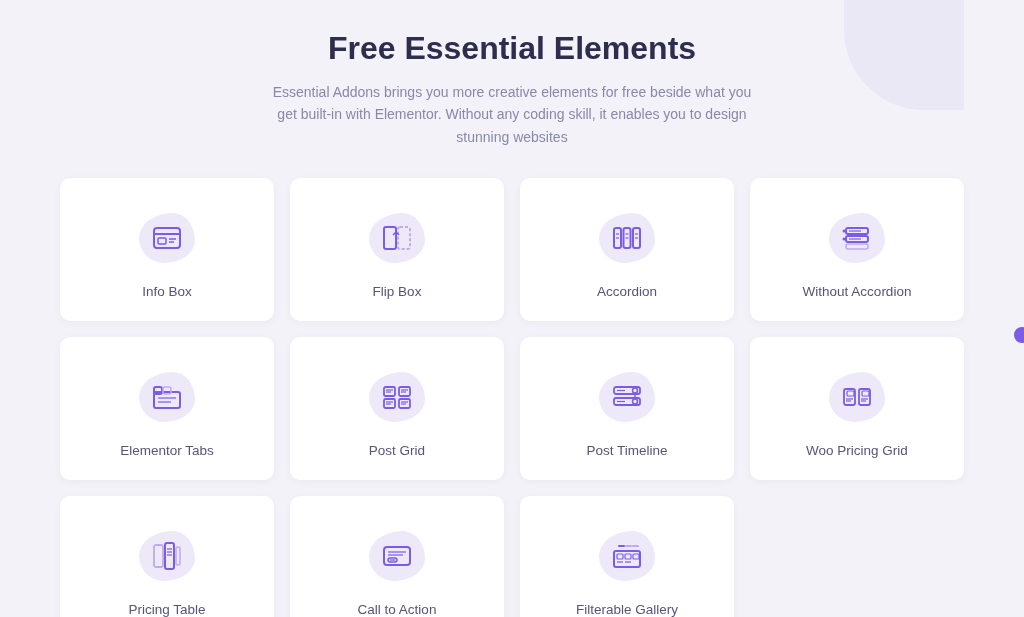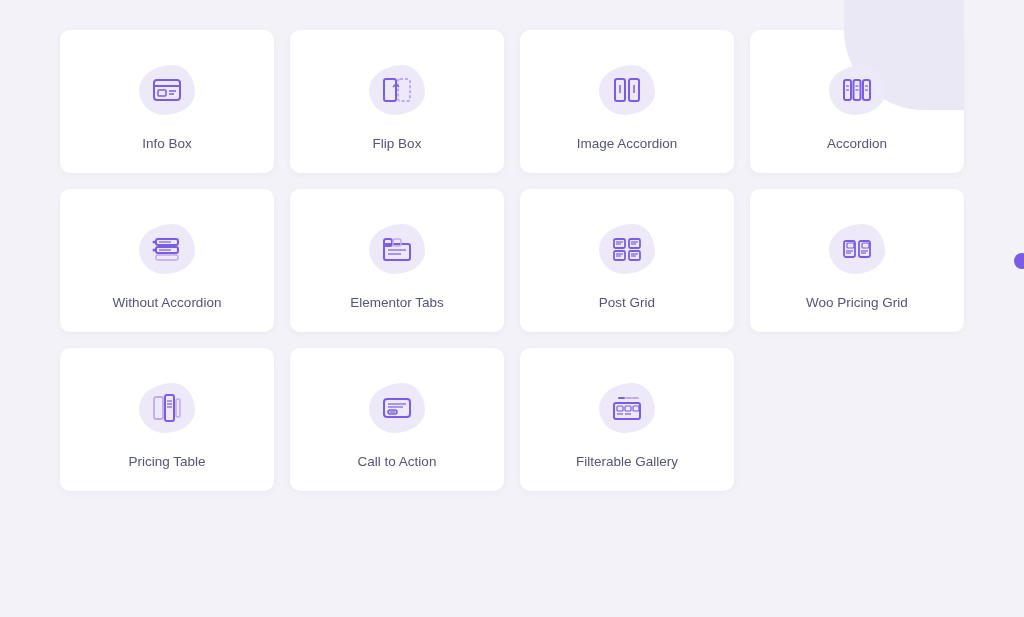--- a/index.html
+++ b/index.html
@@ -113,20 +113,24 @@
     }
   </style>
 </head>
 <body>
 
 <div class="page-wrapper">
 
   <div class="deco-shape"></div>
   <div class="deco-circle"></div>
 
+  <div class="header">
+    <h1>Free Essential Elements</h1>
+    <p>Essential Addons brings you more creative elements for free beside what you get built-in with Elementor. Without any coding skill, it enables you to design stunning websites</p>
+  </div>
 
   <div class="grid">
 
     <div class="card">
       <div class="icon-wrapper">
         <div class="icon-blob"></div>
         <svg class="icon-svg" width="36" height="36" viewBox="0 0 36 36" fill="none">
           <rect x="5" y="8" width="26" height="20" rx="3" stroke="#7b5ce5" stroke-width="2" fill="none"></rect>
           <line x1="5" y1="14" x2="31" y2="14" stroke="#7b5ce5" stroke-width="2"></line>
           <rect x="9" y="18" width="8" height="6" rx="1" stroke="#7b5ce5" stroke-width="1.5" fill="none"></rect>
@@ -143,32 +147,20 @@
         <svg class="icon-svg" width="36" height="36" viewBox="0 0 36 36" fill="none">
           <rect x="5" y="7" width="12" height="22" rx="2" stroke="#7b5ce5" stroke-width="2" fill="none"></rect>
           <rect x="19" y="7" width="12" height="22" rx="2" stroke="#c0aaee" stroke-width="2" fill="none" stroke-dasharray="3 2"></rect>
           <line x1="17" y1="12" x2="17" y2="24" stroke="#7b5ce5" stroke-width="1.5"></line>
           <polyline points="14,15 17,12 20,15" stroke="#7b5ce5" stroke-width="1.5" fill="none"></polyline>
         </svg>
       </div>
       <span class="card-label">Flip Box</span>
     </div>
 
-    <div class="card">
-      <div class="icon-wrapper">
-        <div class="icon-blob"></div>
-        <svg class="icon-svg" width="36" height="36" viewBox="0 0 36 36" fill="none">
-          <rect x="6" y="7" width="10" height="22" rx="2" stroke="#7b5ce5" stroke-width="2" fill="none"></rect>
-          <rect x="20" y="7" width="10" height="22" rx="2" stroke="#7b5ce5" stroke-width="2" fill="none"></rect>
-          <line x1="11" y1="13" x2="11" y2="21" stroke="#7b5ce5" stroke-width="1.5"></line>
-          <line x1="25" y1="13" x2="25" y2="21" stroke="#7b5ce5" stroke-width="1.5"></line>
-        </svg>
-      </div>
-      <span class="card-label">Image Accordion</span>
-    </div>
 
     <div class="card">
       <div class="icon-wrapper">
         <div class="icon-blob"></div>
         <svg class="icon-svg" width="36" height="36" viewBox="0 0 36 36" fill="none">
           <rect x="5" y="8" width="7" height="20" rx="2" stroke="#7b5ce5" stroke-width="2" fill="none"></rect>
           <rect x="14.5" y="8" width="7" height="20" rx="2" stroke="#7b5ce5" stroke-width="2" fill="none"></rect>
           <rect x="24" y="8" width="7" height="20" rx="2" stroke="#7b5ce5" stroke-width="2" fill="none"></rect>
           <line x1="7" y1="14" x2="10" y2="14" stroke="#7b5ce5" stroke-width="1.2"></line>
           <line x1="7" y1="18" x2="10" y2="18" stroke="#7b5ce5" stroke-width="1.2"></line>
@@ -225,20 +217,35 @@
           <line x1="22" y1="13" x2="27" y2="13" stroke="#7b5ce5" stroke-width="1.2"></line>
           <line x1="7" y1="23" x2="14" y2="23" stroke="#7b5ce5" stroke-width="1.2"></line>
           <line x1="7" y1="25" x2="12" y2="25" stroke="#7b5ce5" stroke-width="1.2"></line>
           <line x1="22" y1="23" x2="29" y2="23" stroke="#7b5ce5" stroke-width="1.2"></line>
           <line x1="22" y1="25" x2="27" y2="25" stroke="#7b5ce5" stroke-width="1.2"></line>
         </svg>
       </div>
       <span class="card-label">Post Grid</span>
     </div>
 
+    <div class="card">
+      <div class="icon-wrapper">
+        <div class="icon-blob"></div>
+        <svg class="icon-svg" width="36" height="36" viewBox="0 0 36 36" fill="none">
+          <rect x="5" y="8" width="26" height="7" rx="2" stroke="#7b5ce5" stroke-width="1.8" fill="none"></rect>
+          <line x1="8" y1="11.5" x2="16" y2="11.5" stroke="#7b5ce5" stroke-width="1.2"></line>
+          <rect x="5" y="19" width="26" height="7" rx="2" stroke="#7b5ce5" stroke-width="1.8" fill="none"></rect>
+          <line x1="8" y1="22.5" x2="16" y2="22.5" stroke="#7b5ce5" stroke-width="1.2"></line>
+          <circle cx="26" cy="11.5" r="2.5" stroke="#7b5ce5" stroke-width="1.5" fill="none"></circle>
+          <circle cx="26" cy="22.5" r="2.5" stroke="#7b5ce5" stroke-width="1.5" fill="none"></circle>
+          <line x1="26" y1="15" x2="26" y2="20" stroke="#7b5ce5" stroke-width="1.5"></line>
+        </svg>
+      </div>
+      <span class="card-label">Post Timeline</span>
+    </div>
 
     <div class="card">
       <div class="icon-wrapper">
         <div class="icon-blob"></div>
         <svg class="icon-svg" width="36" height="36" viewBox="0 0 36 36" fill="none">
           <rect x="5" y="10" width="11" height="16" rx="2" stroke="#7b5ce5" stroke-width="1.8" fill="none"></rect>
           <rect x="20" y="10" width="11" height="16" rx="2" stroke="#7b5ce5" stroke-width="1.8" fill="none"></rect>
           <line x1="7" y1="20" x2="14" y2="20" stroke="#7b5ce5" stroke-width="1.2"></line>
           <line x1="7" y1="22" x2="12" y2="22" stroke="#7b5ce5" stroke-width="1.2"></line>
           <line x1="22" y1="20" x2="29" y2="20" stroke="#7b5ce5" stroke-width="1.2"></line>

